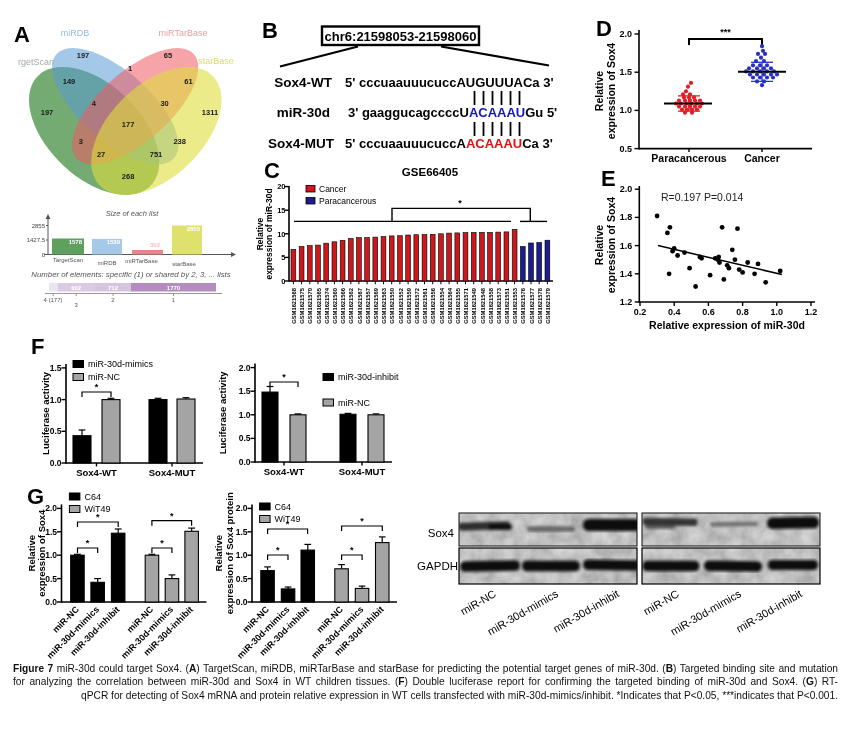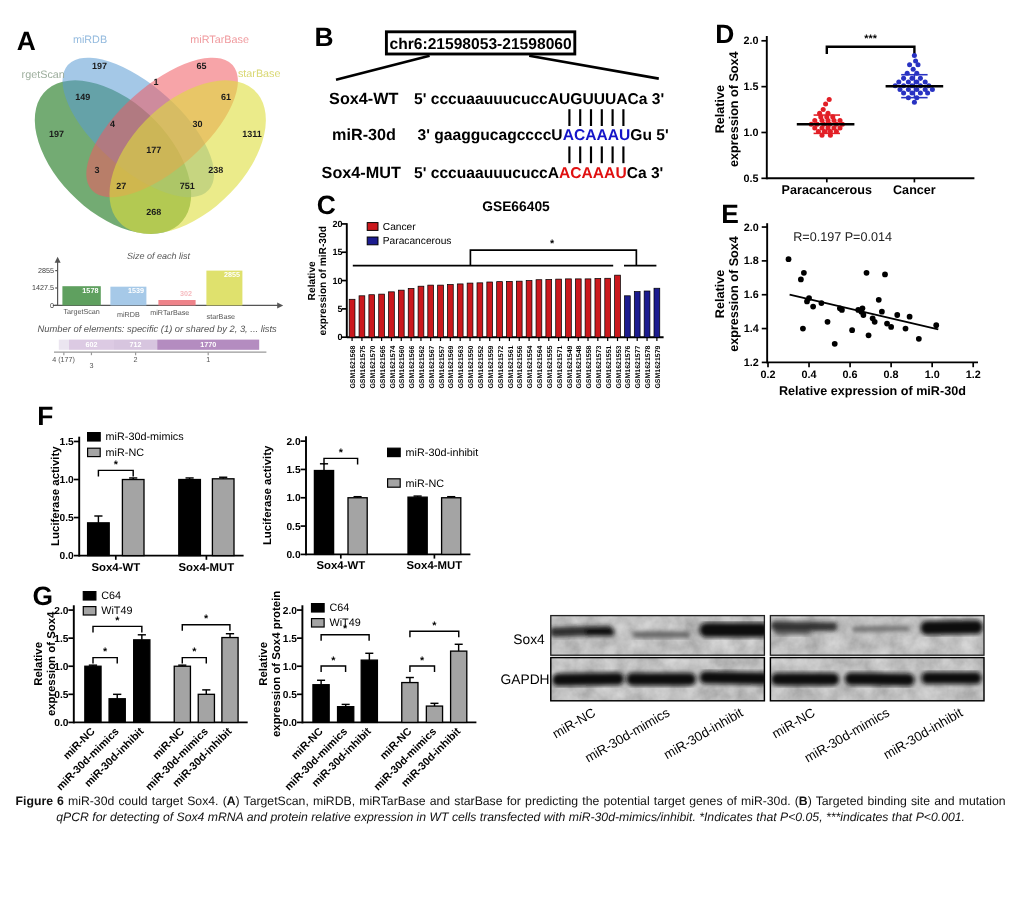--- a/index.html
+++ b/index.html
@@ -1,19 +1,19 @@
 <!DOCTYPE html>
 <html><head>
 <meta charset="utf-8">
 <style>
 html,body { margin:0; padding:0; background:#fff; }
 body { width:851px; height:748px; position:relative; font-family:"Liberation Sans", sans-serif; }
 #cap { position:absolute; left:13px; top:662px; width:825px; font-size:10.2px; line-height:13.3px; color:#111; }
 .cl { text-align:justify; text-align-last:justify; white-space:nowrap; }
-.cl2 { text-align:center;font-style:italic; }
+.cl2 { text-align:right; }
 </style>
 </head>
 <body>
 <svg width="851" height="748" viewBox="0 0 851 748" style="position:absolute;left:0;top:0">
 <g font-family="Liberation Sans, sans-serif">
 <g transform="translate(20.3,0) scale(0.211,0.247)">
 <ellipse cx="350" cy="530" rx="350" ry="200" fill="rgb(0,102,0)" fill-opacity="0.55" transform="rotate(35 350 530)"></ellipse>
 <ellipse cx="450" cy="430" rx="350" ry="150" fill="rgb(90,155,212)" fill-opacity="0.55" transform="rotate(35 450 430)"></ellipse>
 <ellipse cx="544" cy="430" rx="350" ry="150" fill="rgb(241,90,96)" fill-opacity="0.55" transform="rotate(-35 544 430)"></ellipse>
 <ellipse cx="645" cy="530" rx="350" ry="200" fill="rgb(222,222,60)" fill-opacity="0.6" transform="rotate(-35 645 530)"></ellipse>
@@ -604,15 +604,16 @@
       </g>
 <text x="497" y="596" font-size="11" text-anchor="end" transform="rotate(-30 497 596)">miR-NC</text>
 <text x="559" y="596" font-size="11" text-anchor="end" transform="rotate(-30 559 596)">miR-30d-mimics</text>
 <text x="620" y="596" font-size="11" text-anchor="end" transform="rotate(-30 620 596)">miR-30d-inhibit</text>
 <text x="680" y="596" font-size="11" text-anchor="end" transform="rotate(-30 680 596)">miR-NC</text>
 <text x="742" y="596" font-size="11" text-anchor="end" transform="rotate(-30 742 596)">miR-30d-mimics</text>
 <text x="803" y="596" font-size="11" text-anchor="end" transform="rotate(-30 803 596)">miR-30d-inhibit</text>
 </g>
 </svg>
 <div id="cap">
-    <div class="cl"><b>Figure 6</b> miR-30d could target Sox4. (<b>A</b>) TargetScan, miRDB, miRTarBase and starBase for predicting the potential target genes of miR-30d. (<b>B</b>) Targeted binding site and mutation</div>
+    <div class="cl"><b>Figure 7</b> miR-30d could target Sox4. (<b>A</b>) TargetScan, miRDB, miRTarBase and starBase for predicting the potential target genes of miR-30d. (<b>B</b>) Targeted binding site and mutation</div>
+    <div class="cl">for analyzing the correlation between miR-30d and Sox4 in WT children tissues. (<b>F</b>) Double luciferase report for confirming the targeted binding of miR-30d and Sox4. (<b>G</b>) RT-</div>
     <div class="cl2">qPCR for detecting of Sox4 mRNA and protein relative expression in WT cells transfected with miR-30d-mimics/inhibit. *Indicates that P&lt;0.05, ***indicates that P&lt;0.001.</div>
   </div>
 
 </body></html>

